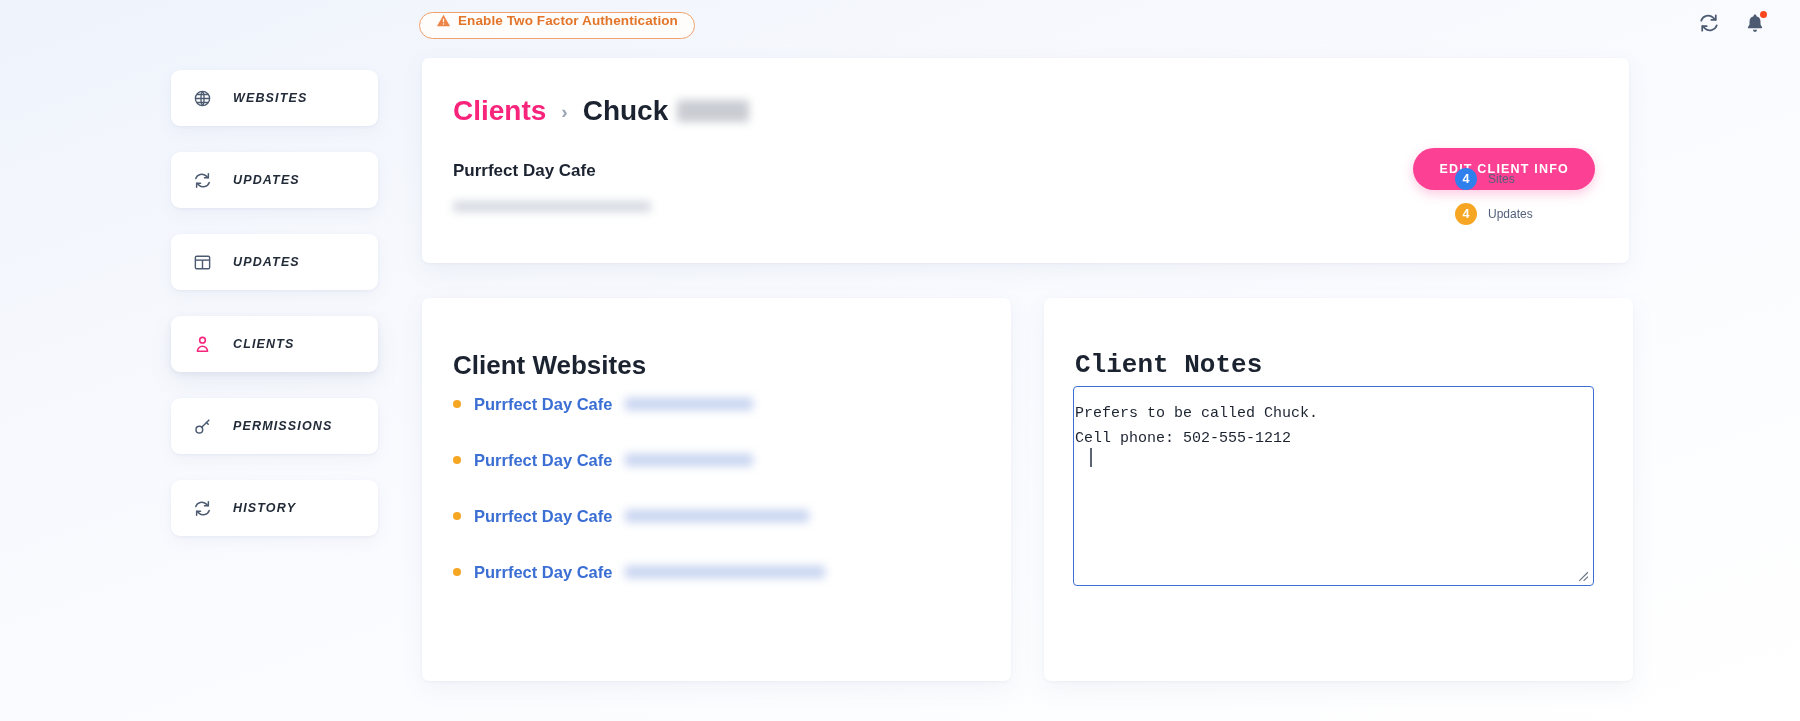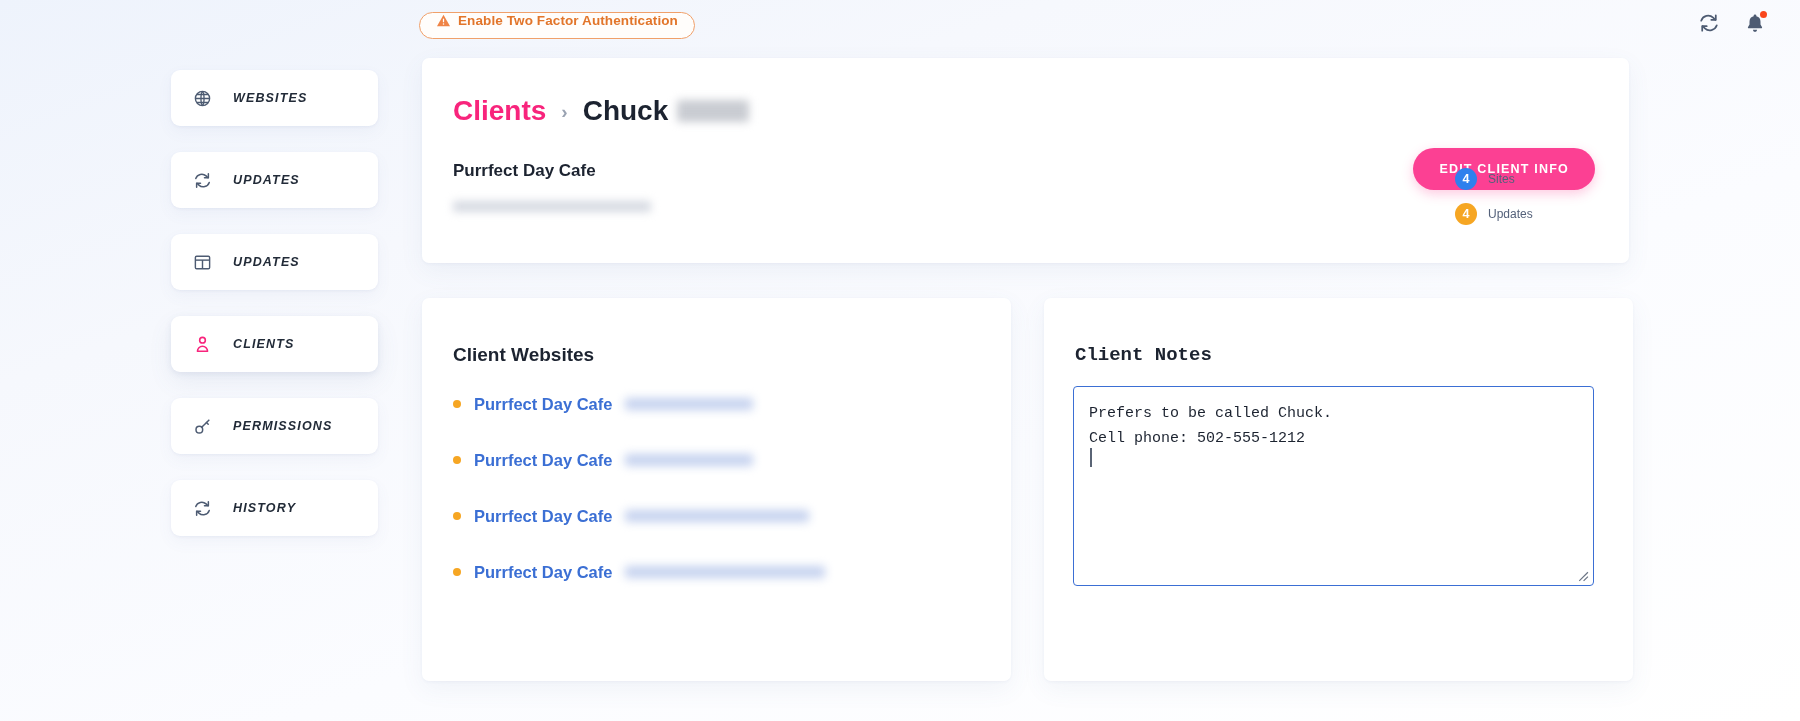--- a/index.html
+++ b/index.html
@@ -193,21 +193,21 @@
   .card-notes {
     position: absolute;
     left: 622px; top: 0;
     width: 589px;
     height: 383px;
     font-family: Liberation Mono, monospace;
   }
   .card-title {
     position: absolute;
     left: 31px; top: 30px;
-    font-size: 19px;
+    font-size: 26px;
     font-weight: 700;
     color: #1c2330;
   }
 
   .site-list {
     position: absolute;
     left: 31px; top: 78px;
     right: 20px;
   }
   .site-item {
@@ -231,21 +231,21 @@
   }
 
   .notes-area {
     position: absolute;
     left: 29px; top: 88px;
     width: 521px;
     height: 200px;
     border: 1.6px solid #3b6fd4;
     border-radius: 4px;
     background: #fff;
-    padding: 14px 15px;
+    padding: 14px 1px;
     font-family: inherit;
     font-size: 15px;
     line-height: 1.67;
     color: #1c2330;
     resize: none;
     outline: none;
     overflow: hidden;
     white-space: pre-wrap;
   }
   .resize-grip {

